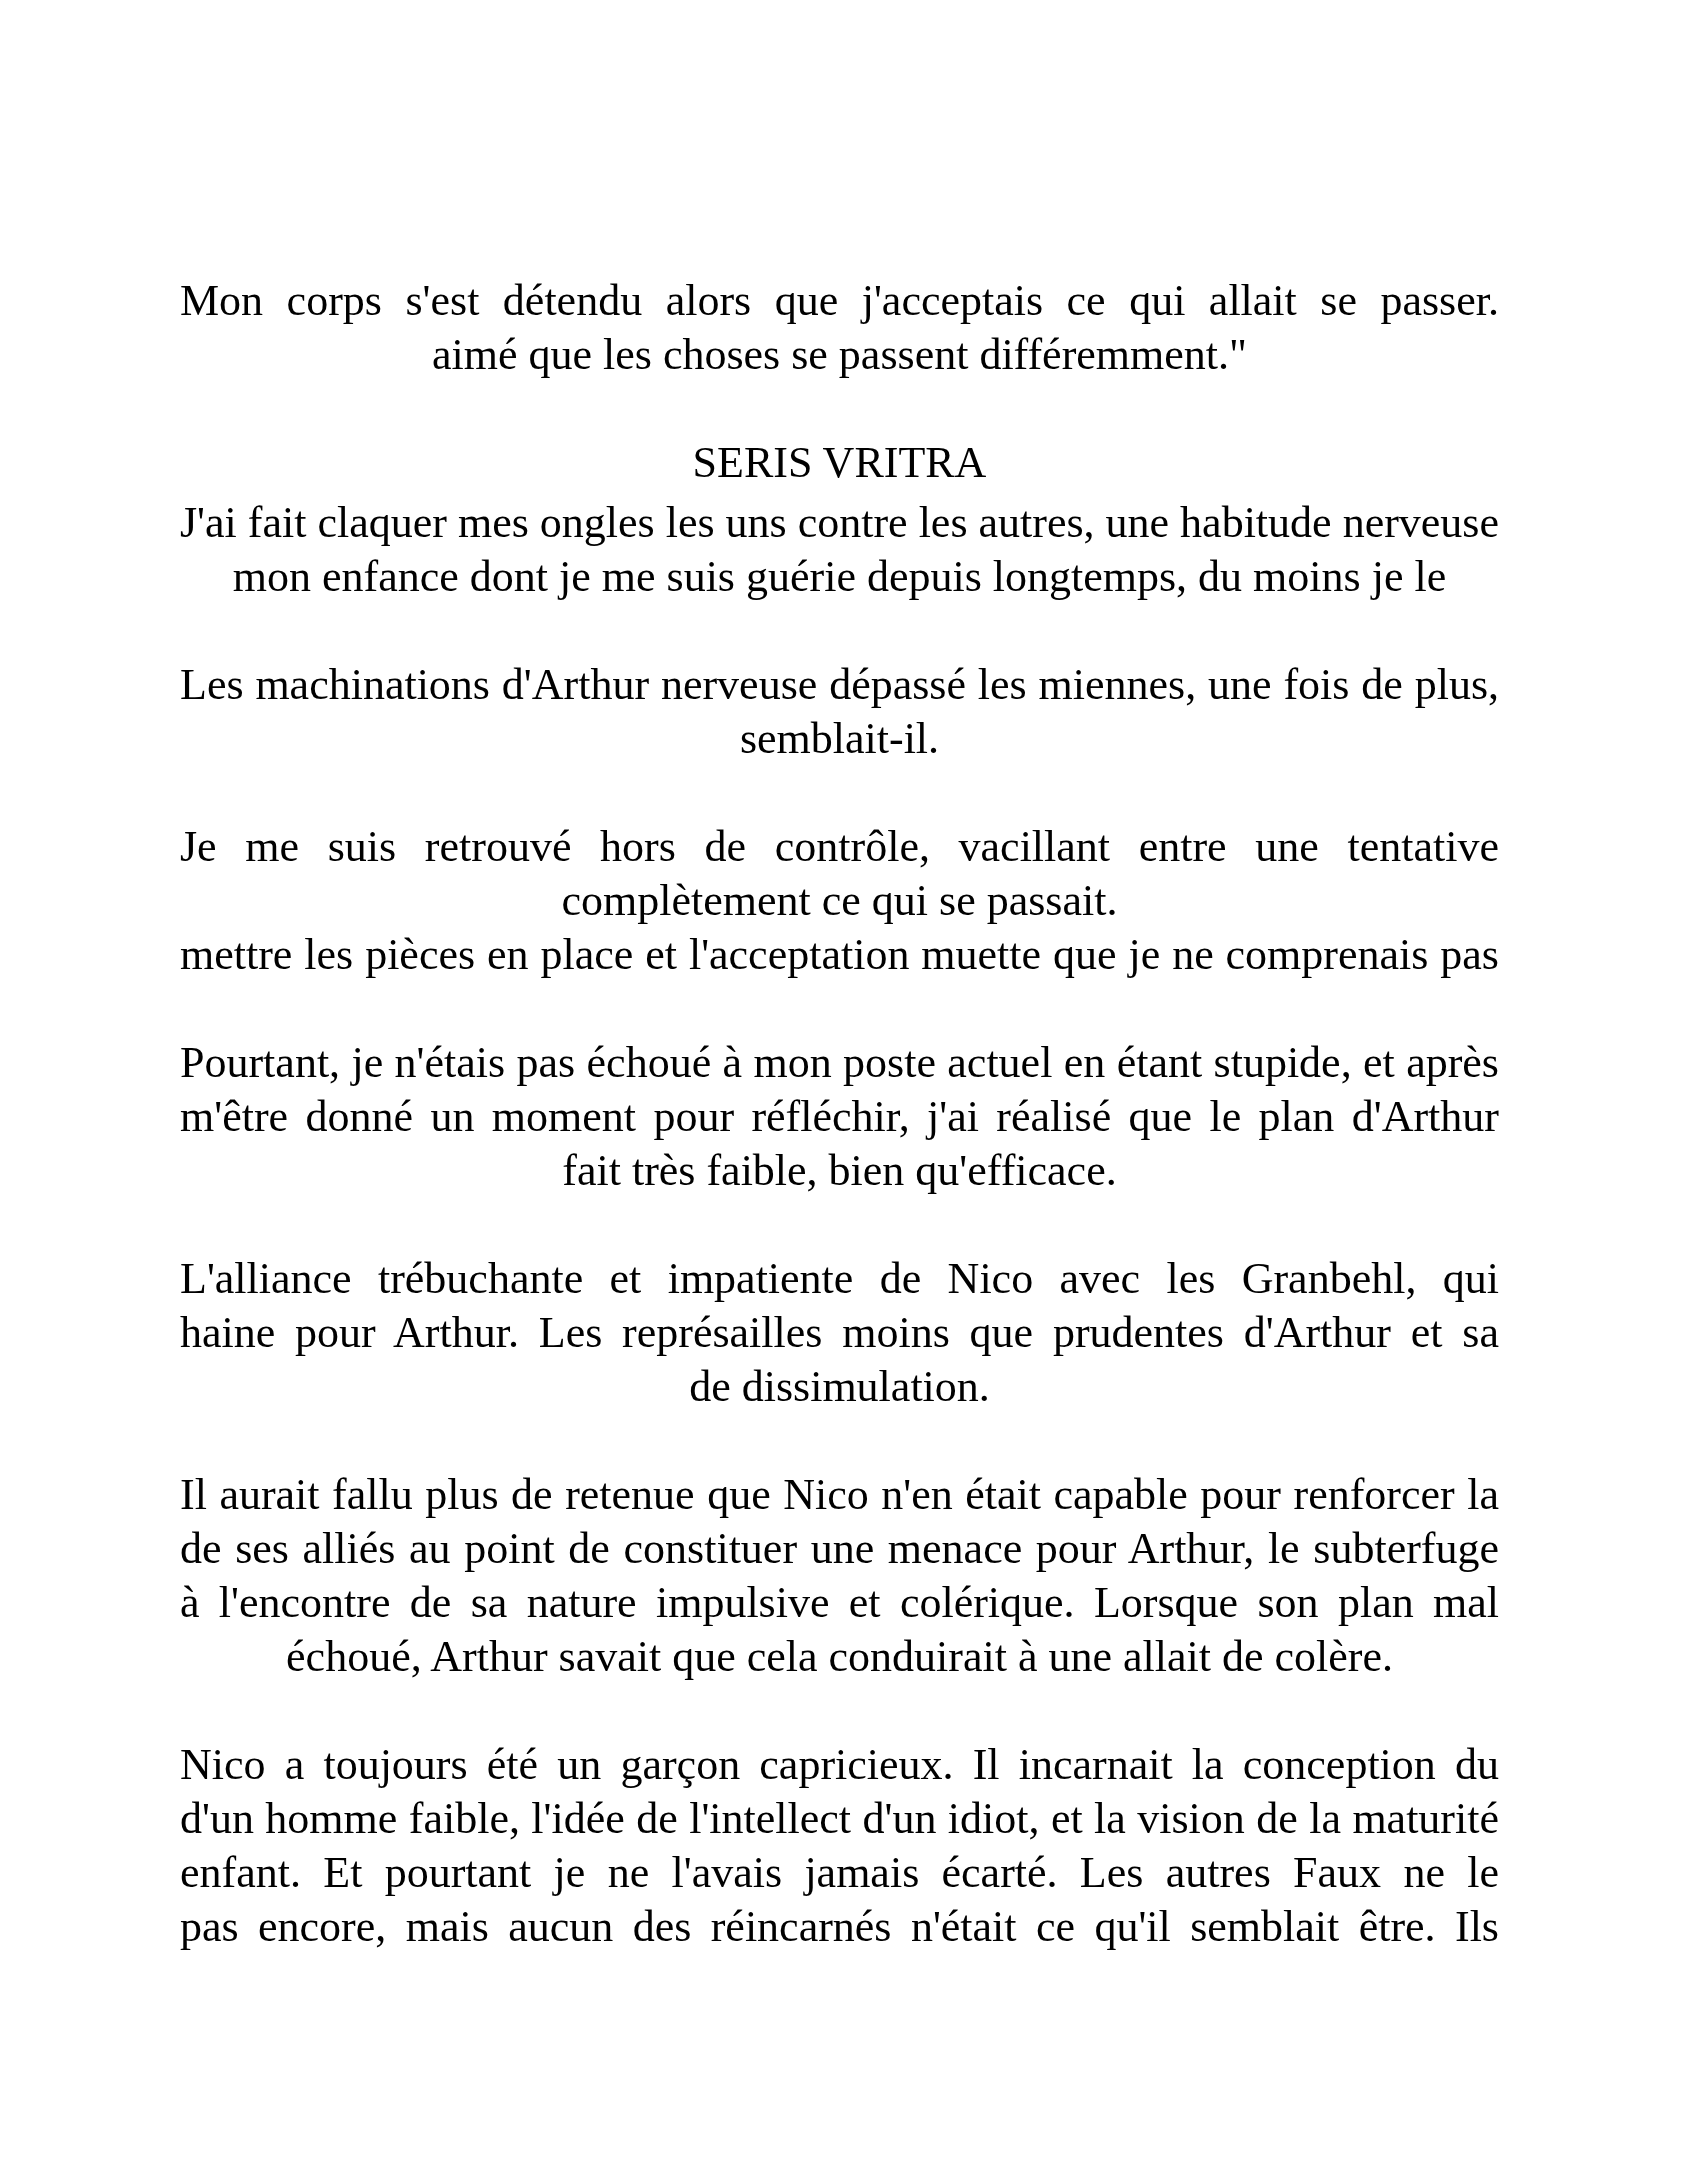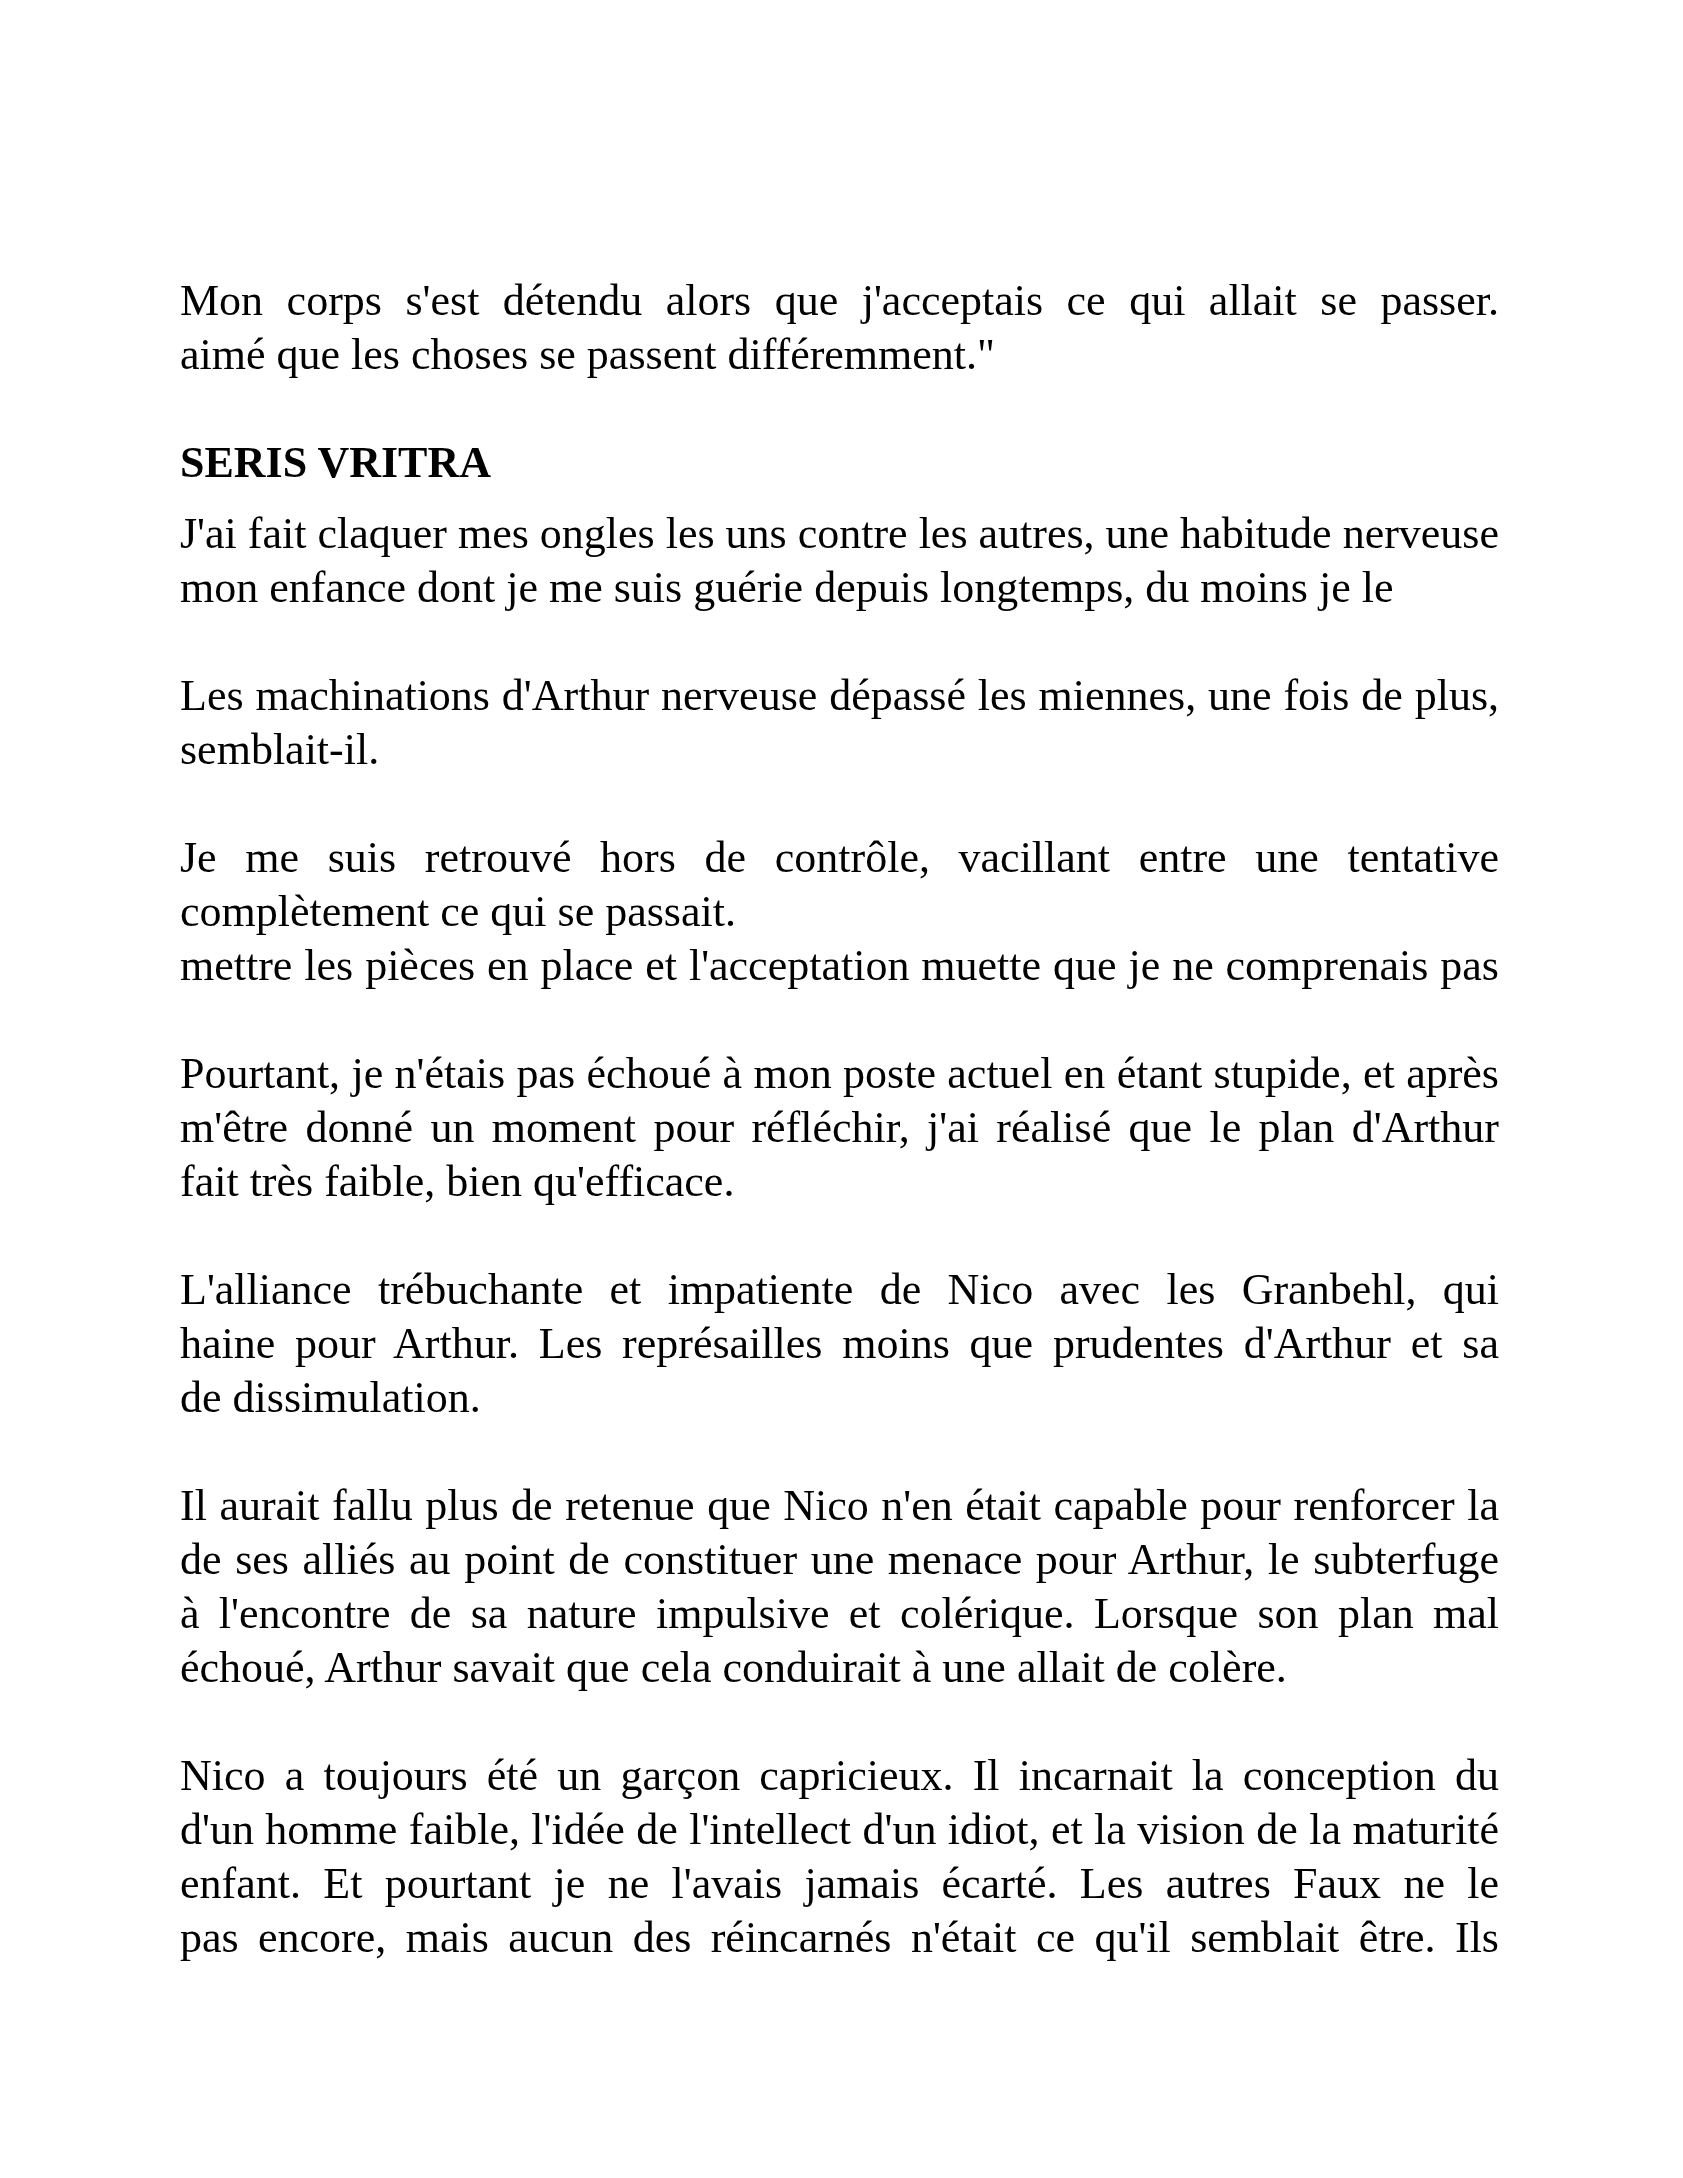--- a/index.html
+++ b/index.html
@@ -20,30 +20,30 @@
     width: 1319px;
     font-family: "Liberation Serif", "DejaVu Serif", serif;
     font-size: 44px;
     line-height: 54px;
     color: #000000;
   }
   .block {
     margin: 0 0 54px 0; 
   }
   .block.heading {
-    margin-bottom: 17px;   
-    font-weight: bold;
+    margin-bottom: 6px;   
+    font-weight: normal;
   }
   .block:last-child {
     margin-bottom: 0;
   }
   .line {
     height: 54px;
     overflow: hidden;
-    text-align: left;
+    text-align: center;
     white-space: normal;
   }
   
   .line.full {
     text-align: justify;
     text-align-last: justify;
   }
 </style>
 </head>
 <body>

